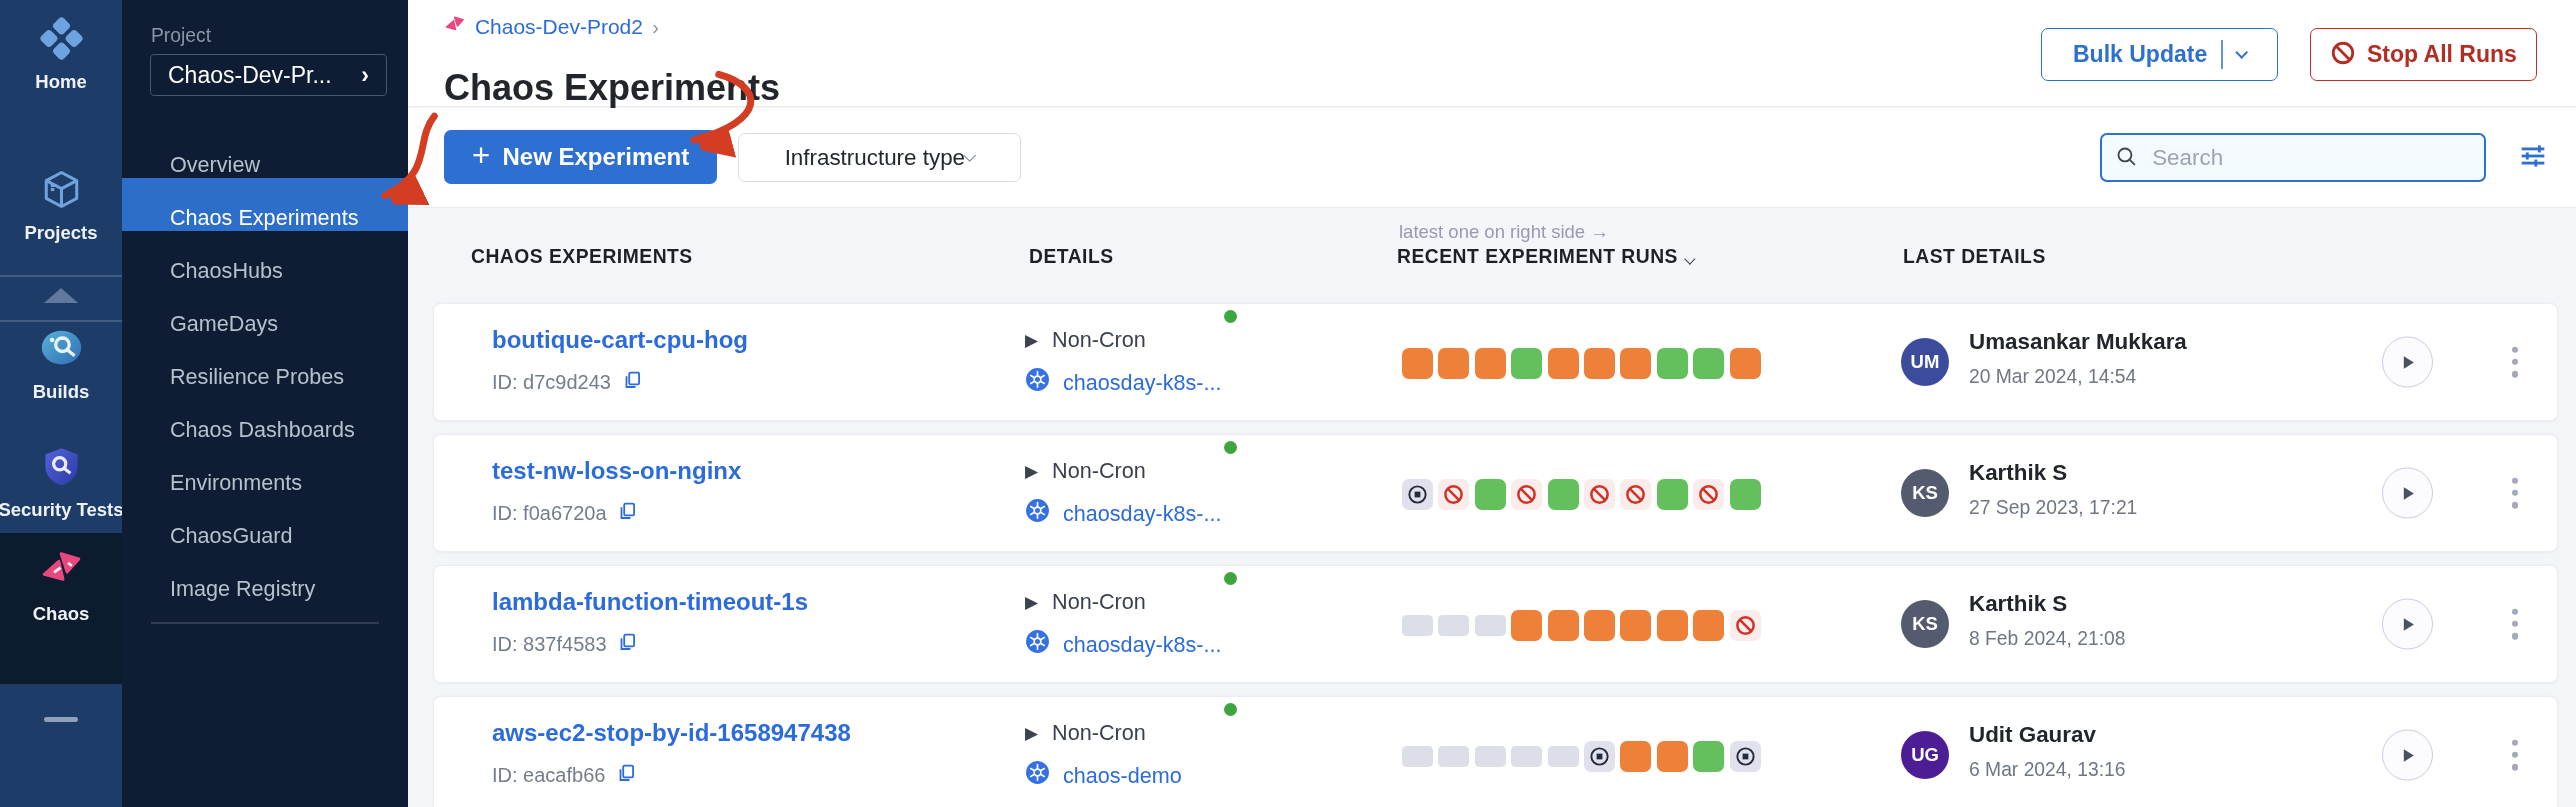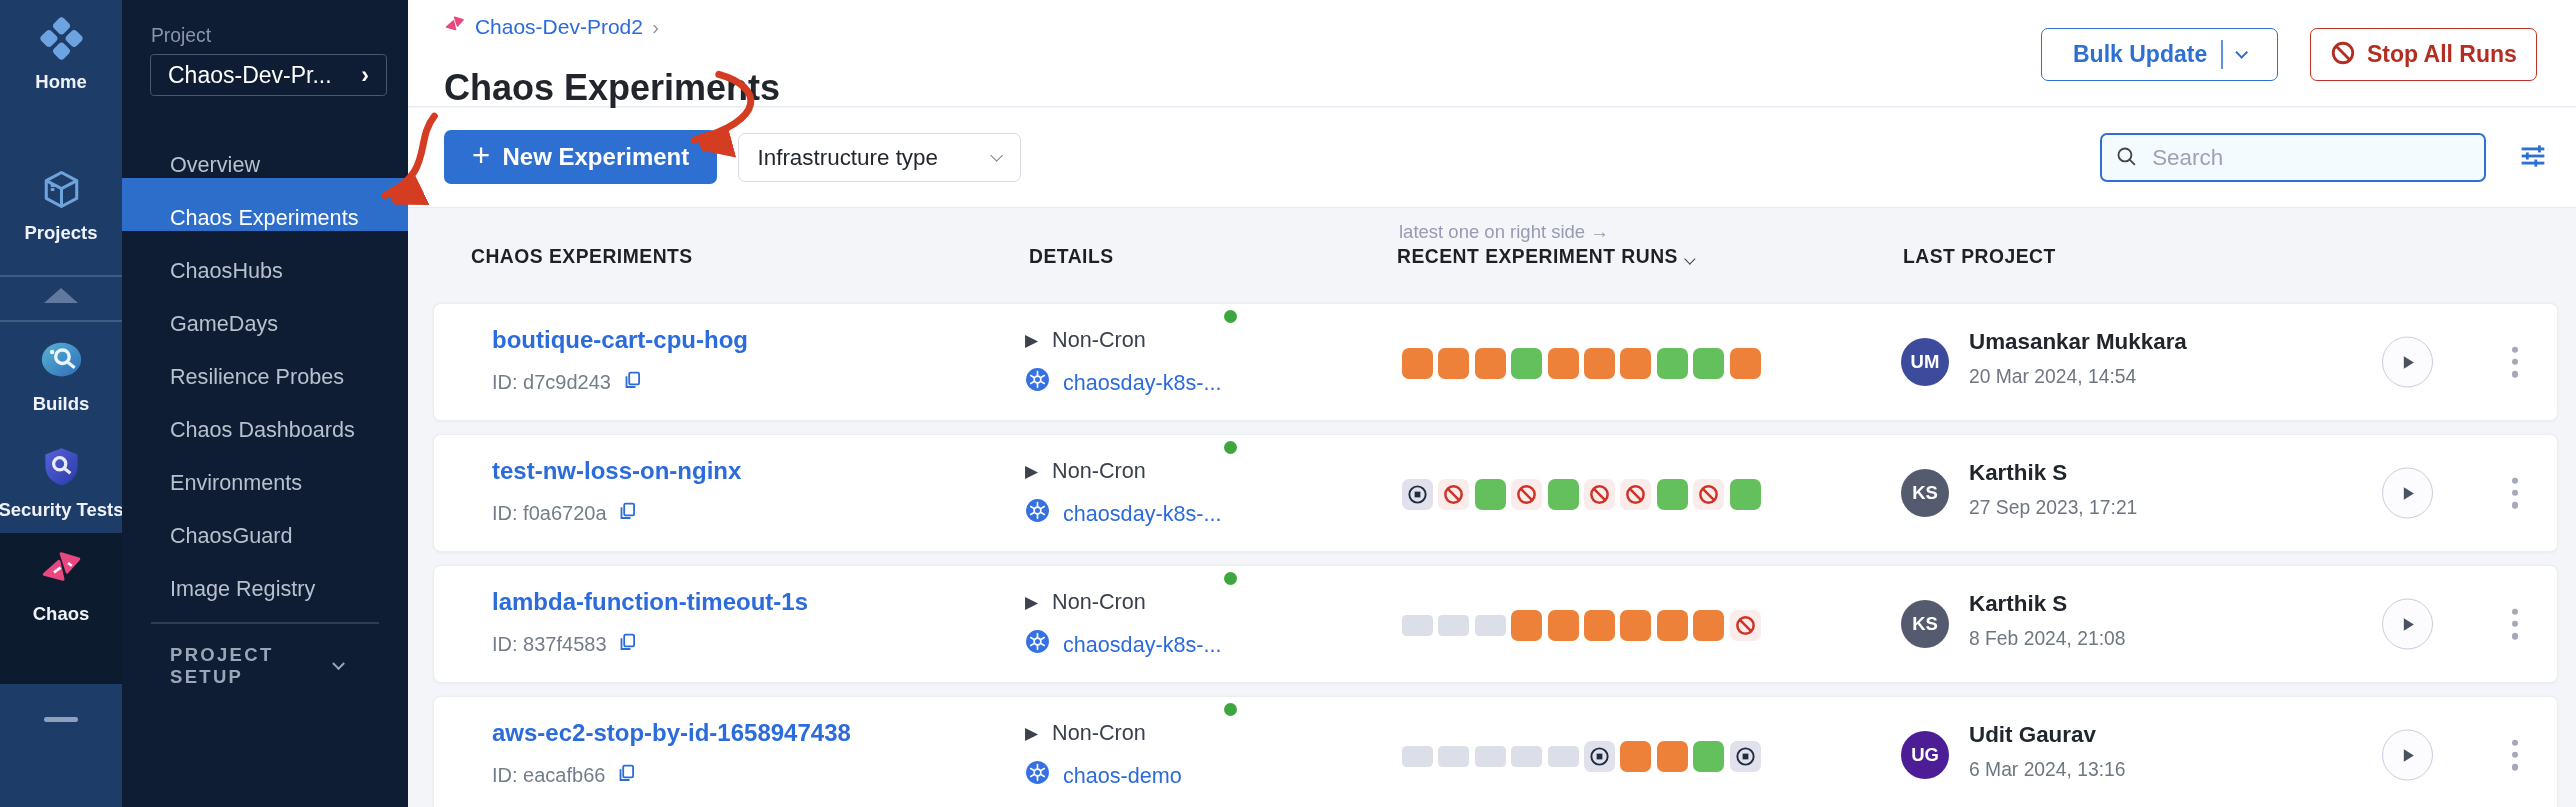--- a/index.html
+++ b/index.html
@@ -37,21 +37,21 @@
   .btn-outline-blue{position:absolute;top:28px;right:298px;width:237px;height:53px;border:1.9px solid #2e6fd2;border-radius:7px;background:#fff;display:flex;align-items:center;justify-content:center;gap:14px;color:#2e6fd2;cursor:pointer;}
   .btn-outline-blue .t{font-size:23px;font-weight:700;}
   .btn-outline-blue .vsep{width:1.5px;height:29px;background:#2e6fd2;opacity:.75;}
   .btn-outline-red{position:absolute;top:28px;right:39px;width:227px;height:53px;border:1.9px solid #bf3228;border-radius:7px;background:#fff;display:flex;align-items:center;justify-content:center;gap:10.8px;color:#b32d22;cursor:pointer;}
   .btn-outline-red .t{font-size:23px;font-weight:700;}
 
   .toolbar{position:absolute;left:0;top:108px;width:2168px;height:100px;background:#fff;border-bottom:1.5px solid #e7eaf1;}
   .btn-primary{position:absolute;left:36px;top:22.4px;height:54px;padding:0 28px;background:#2e6fd2;border:none;border-radius:7px;color:#fff;display:flex;align-items:center;gap:12.4px;cursor:pointer;}
   .btn-primary .plus{font-size:31px;font-weight:400;line-height:1;margin-top:-3.1px;}
   .btn-primary .t{font-size:24px;font-weight:700;}
-  .select-box{position:absolute;left:330px;top:25px;width:283px;height:49px;background:#fff;border:1.5px solid #d8dbe4;border-radius:7px;display:flex;align-items:center;justify-content:space-between;padding:0 18.5px;font-size:22.4px;color:#23282e;cursor:pointer;}
+  .select-box{position:absolute;left:330px;top:25px;width:283px;height:49px;background:#fff;border:1.5px solid #d8dbe4;border-radius:7px;display:flex;align-items:center;justify-content:center;padding:0 18.5px;font-size:22.4px;color:#23282e;cursor:pointer;}
   .select-box .chev{color:#7b8494;border-width:1.9px;}
   .searchbox{position:absolute;right:90px;top:25px;width:386px;height:49px;border:2.3px solid #2e6fd2;border-radius:7px;background:#f4fbff;display:flex;align-items:center;padding:0 12.4px;}
   .searchbox input{flex:1;border:none;outline:none;background:transparent;font-size:22.4px;color:#262b31;margin-left:10.8px;}
   .searchbox input::placeholder{color:#9aa3b2;}
   .filter-ic{position:absolute;right:26px;top:31px;cursor:pointer;}
 
   .tablezone{position:absolute;left:0;top:209px;width:2168px;height:598px;}
   .runs-note{position:absolute;left:991px;top:12.4px;font-size:18.5px;color:#9899b3;}
   .th{position:absolute;top:37px;font-size:19.3px;font-weight:700;color:#1d2127;letter-spacing:0.5px;white-space:nowrap;}
   .th .chev{border-width:1.9px;width:7.7px;height:7.7px;color:#3a4049;margin-left:7.7px;}
@@ -107,21 +107,21 @@
             </g>
           </svg>
       </span>
       <span class="lbl">Home</span>
     </div>
     <div class="rail-divider" style="top:275px"></div>
     <div class="rail-item" style="top:288px">
       <span class="tri-up"></span>
     </div>
     <div class="rail-divider" style="top:320px"></div>
-    <div class="rail-item" style="top:337px">
+    <div class="rail-item" style="top:325px">
       <span>
         <svg width="45" height="45" viewBox="0 0 24 24">
             <defs>
               <linearGradient id="gb" x1="0" y1="0" x2="1" y2="1">
                 <stop offset="0" stop-color="#58b3d3"></stop>
                 <stop offset="1" stop-color="#2f6db8"></stop>
               </linearGradient>
             </defs>
             <ellipse cx="12" cy="12" rx="10.5" ry="9" fill="url(#gb)"></ellipse>
             <circle cx="12.5" cy="10.5" r="3.6" fill="none" stroke="#eaf4fb" stroke-width="1.8"></circle>
@@ -192,24 +192,20 @@
       <div class="side-item">
           <span>Environments</span>
         </div>
       <div class="side-item">
           <span>ChaosGuard</span>
         </div>
       <div class="side-item">
           <span>Image Registry</span>
         </div>
       <div class="side-divider"></div>
-      <div class="proj-setup">
-        <span>PROJECT SETUP</span>
-        <span class="chev"></span>
-      </div>
     </div>
   </nav>
 
   <main class="main">
     <div class="main-header">
       <div class="breadcrumb">
         <span>
           <svg width="21.6" height="21.6" viewBox="0 0 24 24">
               <g fill="#e8487f" stroke="#e8487f" stroke-width="1.6" stroke-linejoin="round">
                 <path d="M2.8 14.6 10.6 7.6 12.8 17.2 Z"></path>
@@ -266,21 +262,21 @@
             <line x1="14" y1="14.5" x2="14" y2="19.5"></line>
           </svg>
       </span>
     </div>
 
     <div class="tablezone">
       <div class="runs-note">latest one on right side →</div>
       <div class="th" style="left:63px">CHAOS EXPERIMENTS</div>
       <div class="th" style="left:621px">DETAILS</div>
       <div class="th" style="left:989px"><span>RECENT EXPERIMENT RUNS</span><span class="chev"></span></div>
-      <div class="th" style="left:1495px">LAST PROJECT</div>
+      <div class="th" style="left:1495px">LAST DETAILS</div>
       <div class="rows">
   <div class="card">
     <a class="exp-name">boutique-cart-cpu-hog</a>
     <div class="exp-id">
       <span>ID: d7c9d243</span>
       <span>
         <svg width="21.6" height="21.6" viewBox="0 0 24 24" fill="none" stroke="#2b6bdb" stroke-width="2">
                   <rect x="8" y="4" width="11" height="13" rx="1.5"></rect>
                   <path d="M5 8v12h10"></path>
                 </svg>

